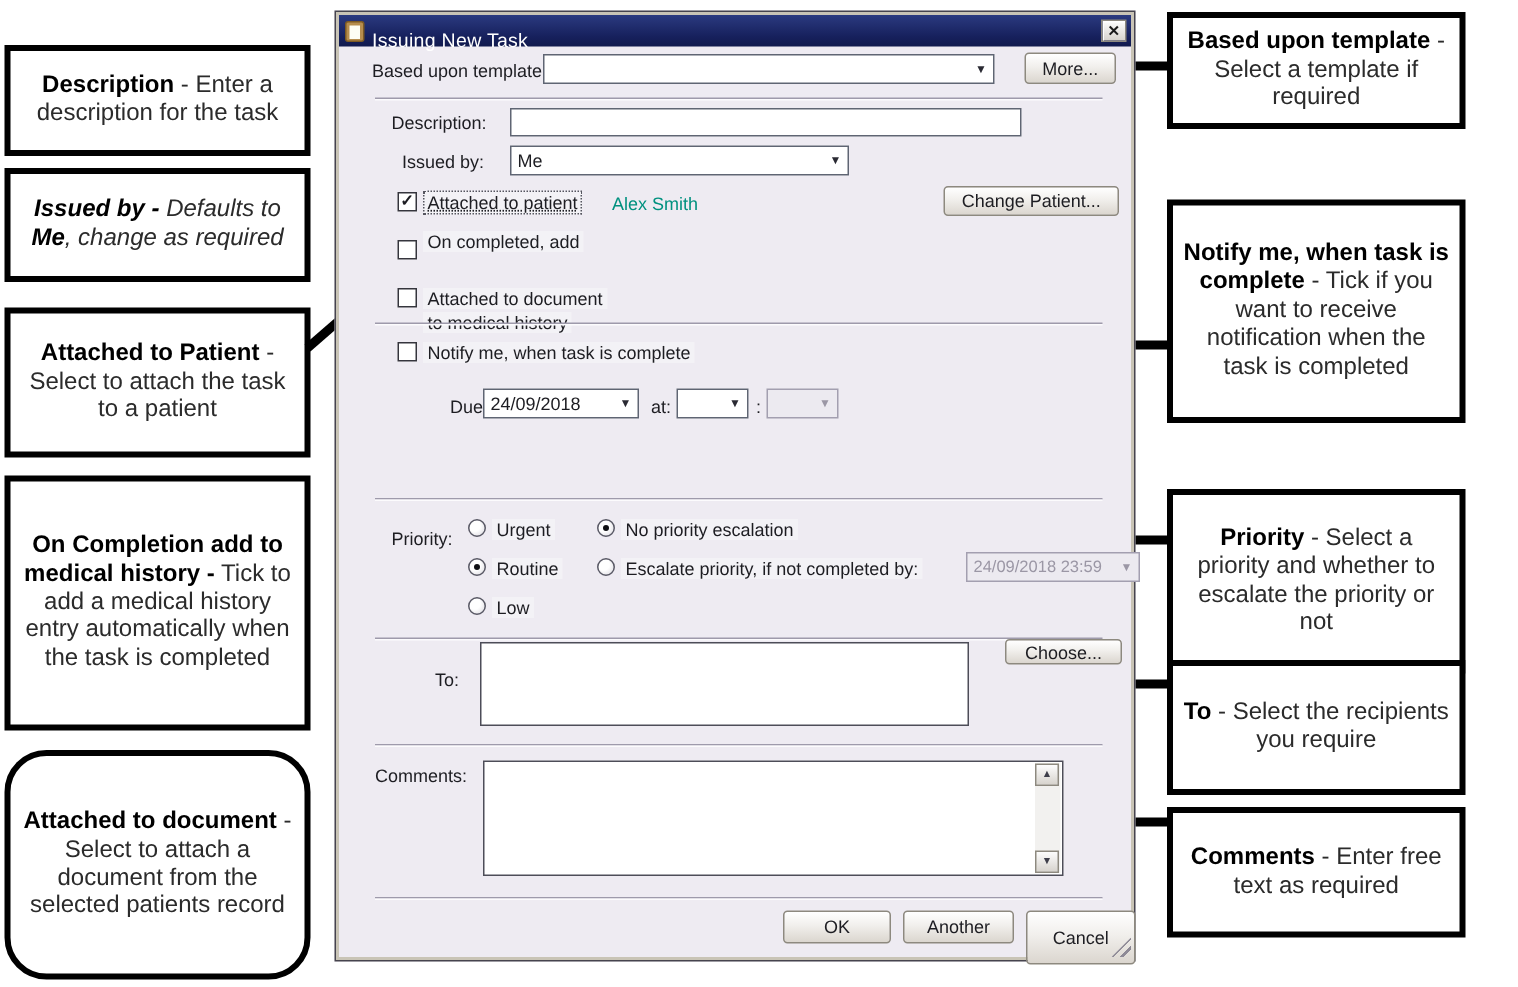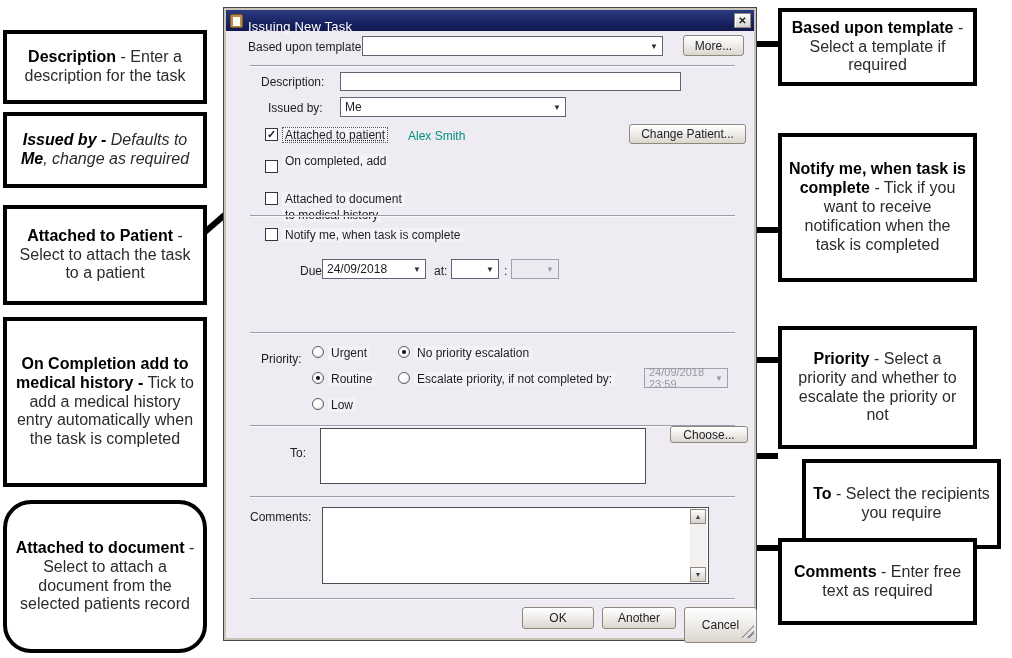--- a/index.html
+++ b/index.html
@@ -105,21 +105,21 @@
 
   <div class="callout right" style="top:8px;height:78px;justify-content:flex-end;">
       <span><b>Based upon template</b><span> - Select a template if required</span></span>
     </div>
   <div class="callout right" style="top:133px;height:149px;">
       <span><b>Notify me, when task is complete</b><span> - Tick if you want to receive notification when the task is completed</span></span>
     </div>
   <div class="callout right" style="top:302px;height:123px;margin-top:24px;">
       <span><b>Priority</b><span> - Select a priority and whether to escalate the priority or not</span></span>
     </div>
-  <div class="callout right" style="top:459px;height:90px;margin-left:24px;">
+  <div class="callout right" style="top:440px;height:90px;">
       <span><b>To</b><span> - Select the recipients you require</span></span>
     </div>
   <div class="callout right" style="top:538px;height:87px;">
       <span><b>Comments</b><span> - Enter free text as required</span></span>
     </div>
 
   <div class="arrow to-left" style="left:733px;top:36px;width:45px;">
       <span class="head"></span>
       <span class="stem"></span>
     </div>
@@ -209,21 +209,21 @@
     <span class="dlabel optlabel" style="left:104px;top:338px;">Urgent</span>
     <span class="radio checked" style="left:88px;top:364px;"></span>
     <span class="dlabel optlabel" style="left:104px;top:364px;">Routine</span>
     <span class="radio" style="left:88px;top:390px;"></span>
     <span class="dlabel optlabel" style="left:104px;top:390px;">Low</span>
 
     <span class="radio checked" style="left:174px;top:338px;"></span>
     <span class="dlabel optlabel" style="left:190px;top:338px;">No priority escalation</span>
     <span class="radio" style="left:174px;top:364px;"></span>
     <span class="dlabel optlabel" style="left:190px;top:364px;">Escalate priority, if not completed by:</span>
-    <div class="combo disabled" style="left:420px;top:360px;width:84px;height:20px;font-size:11px;">
+    <div class="combo disabled" style="left:420px;top:360px;width:116px;height:20px;font-size:11px;">
       <span>24/09/2018 23:59</span>
       <span class="dd">▼</span>
     </div>
 
     <div class="sep" style="top:417px;"></div>
 
     <span class="dlabel" style="left:66px;top:438px;">To:</span>
     <div class="tobox" style="left:96px;top:420px;width:326px;height:56px;"><span></span></div>
     <div class="btn" style="left:434px;top:418px;width:78px;height:17px;">Choose...</div>
 

